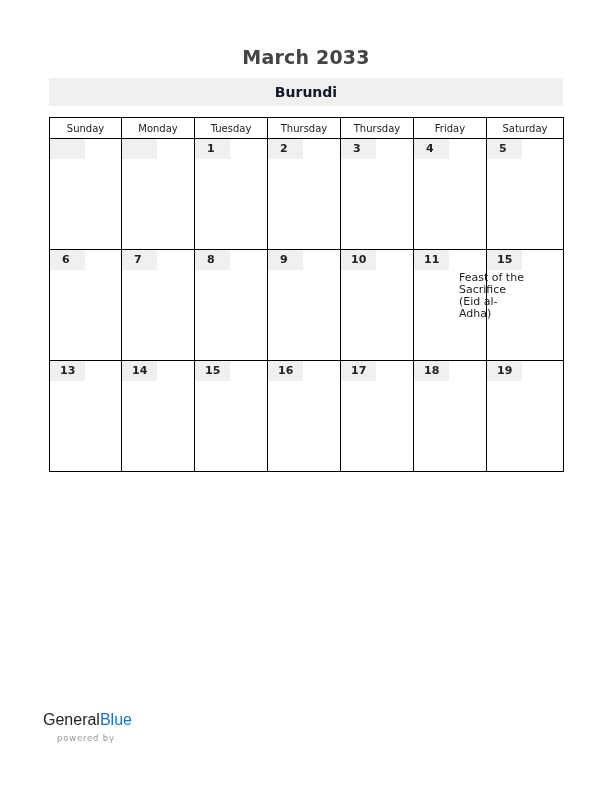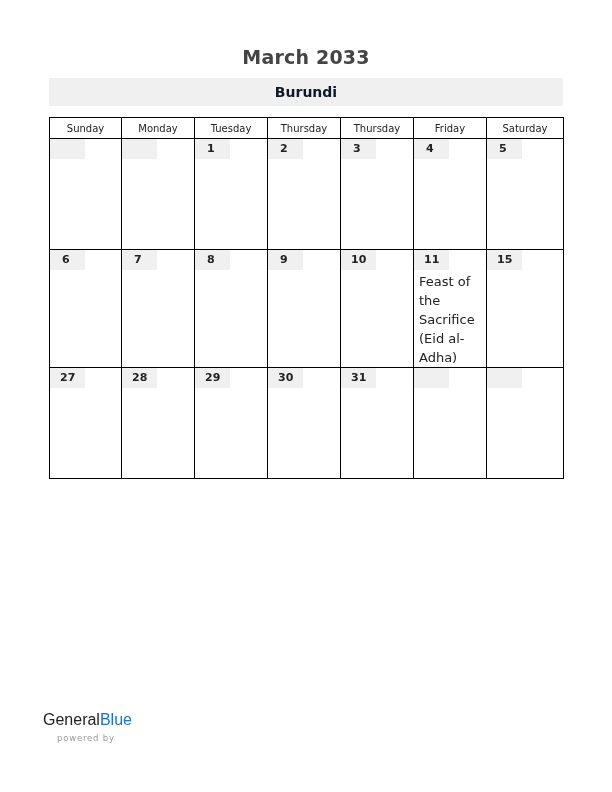--- a/index.html
+++ b/index.html
@@ -27,21 +27,21 @@
       height: 20px; font-weight: normal; font-size: 10px; color: #222; text-align: center;
     }
     table.cal td { height: 110px; vertical-align: top; position: relative; }
     .daynum {
       display: block; width: 35px; height: 20px; background: #f0f0f0;
       font-size: 11px; font-weight: bold; color: #222; line-height: 20px;
       padding-left: 0; text-indent: 12px; box-sizing: border-box;
     }
     .daynum.wide { text-indent: 10px; }
     .event {
-      font-size: 13px; color: #222; padding: 2px 0 0 5px; line-height: 19px; width: 66px;
+      font-size: 11px; color: #222; padding: 2px 0 0 5px; line-height: 12px; width: 66px; margin-left: 40px;
     }
     .powered {
       position: absolute; left: 57px; top: 701px; font-size: 8.5px; color: #999; letter-spacing: 0.8px; margin-top: 32px;
     }
     .brand {
       position: absolute; left: 43px; top: 711px; font-size: 16px; color: #222;
       font-family: Liberation Sans, sans-serif;
     }
     .brand .blue { color: #1a73c5; }
   </style>
@@ -117,38 +117,38 @@
         <td>
           <span class="daynum wide">11</span>
           <div class="event">Feast of the Sacrifice (Eid al-Adha)</div>
         </td>
         <td>
           <span class="daynum wide">15</span>
         </td>
       </tr>
       <tr>
         <td>
-          <span class="daynum wide">27</span>
+          <span class="daynum wide">13</span>
         </td>
         <td>
-          <span class="daynum wide">28</span>
+          <span class="daynum wide">14</span>
         </td>
         <td>
-          <span class="daynum wide">29</span>
+          <span class="daynum wide">15</span>
         </td>
         <td>
-          <span class="daynum wide">30</span>
+          <span class="daynum wide">16</span>
         </td>
         <td>
-          <span class="daynum wide">31</span>
+          <span class="daynum wide">17</span>
         </td>
         <td>
-          <span class="daynum"></span>
+          <span class="daynum wide">18</span>
         </td>
         <td>
-          <span class="daynum"></span>
+          <span class="daynum wide">19</span>
         </td>
       </tr>
     </tbody>
 </table>
 
 <div class="powered">powered by</div>
 <div class="brand"><span>General</span><span class="blue">Blue</span></div>
 
 </body></html>

